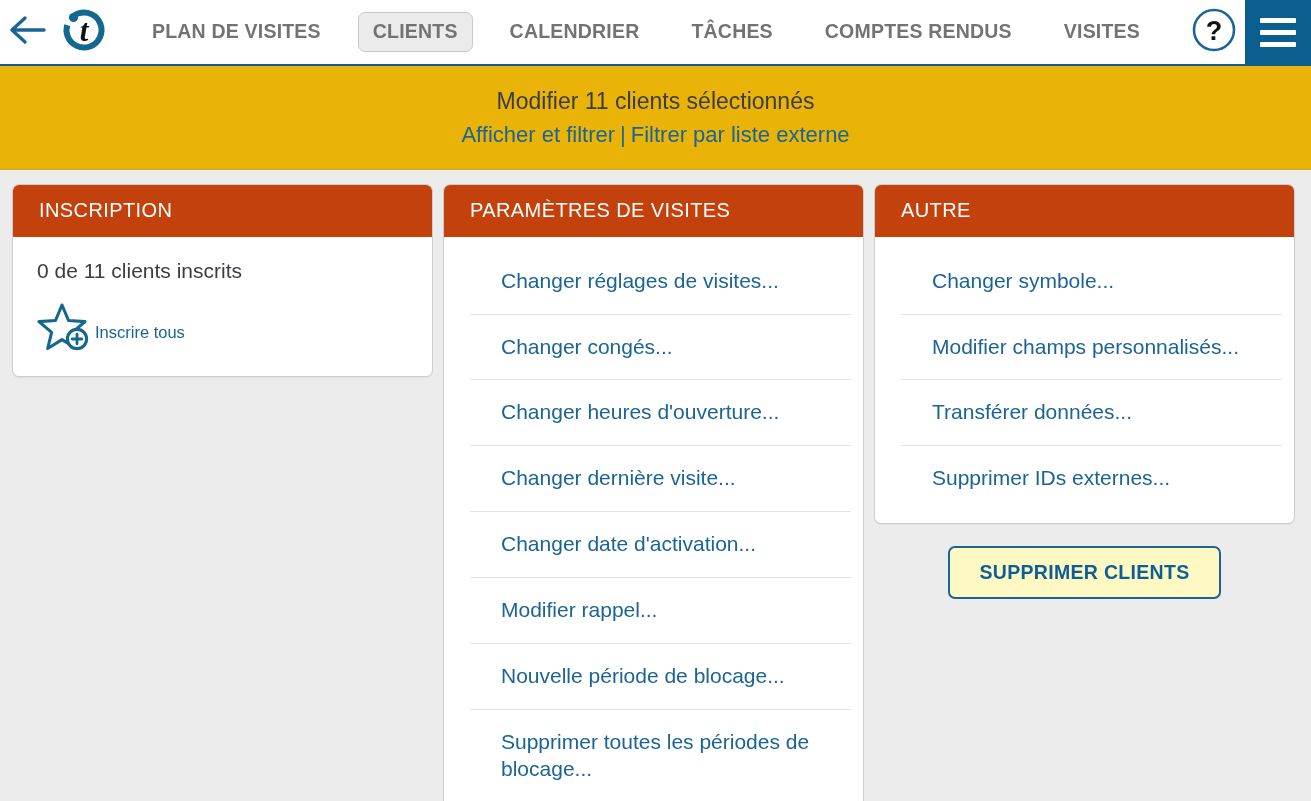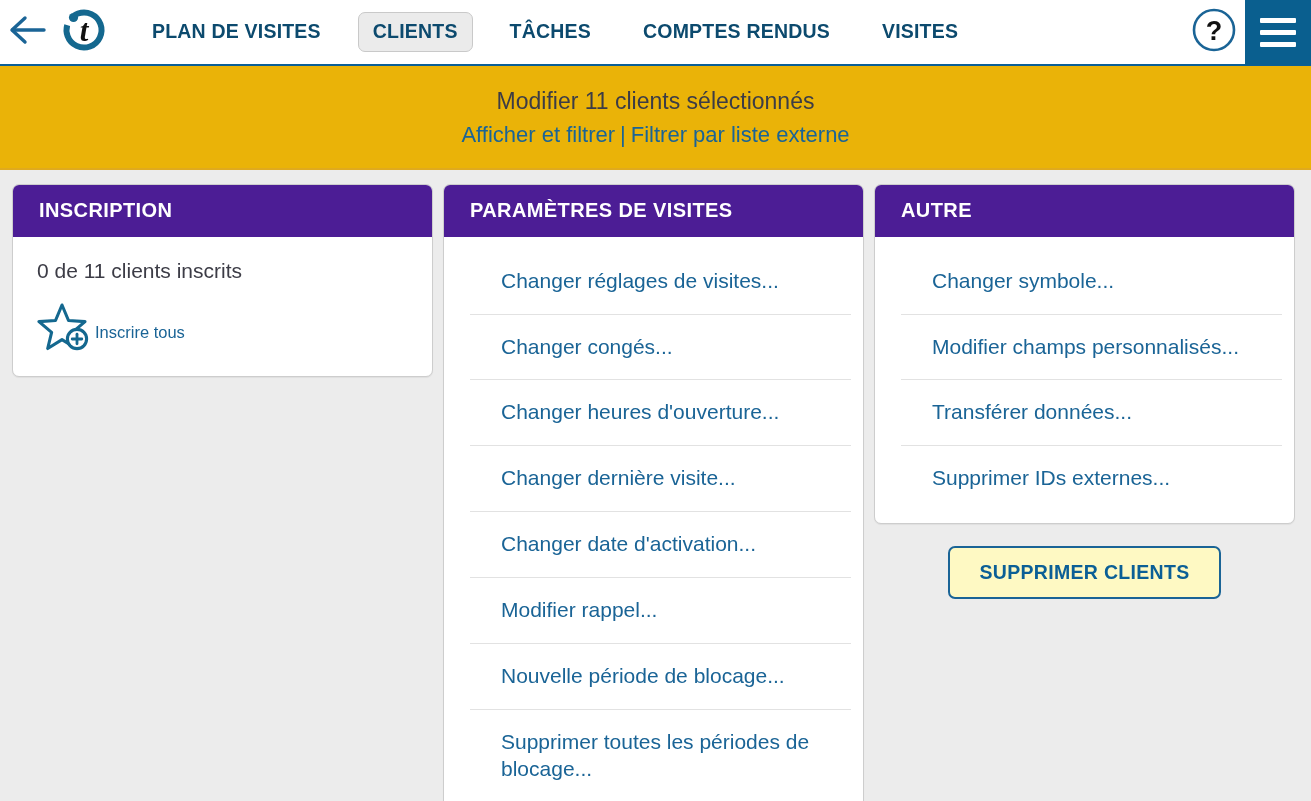--- a/index.html
+++ b/index.html
@@ -48,21 +48,21 @@
   }
 
   .navlinks {
     display: flex;
     align-items: center;
     flex: 1 1 auto;
     height: 100%;
   }
 
   .navitem {
-    color: #0c4a6e;
+    color: #737373;
     font-size: 19.5px;
     font-weight: 600;
     letter-spacing: .2px;
     padding: 9px 14px;
     margin: 0 11px;
     white-space: nowrap;
     cursor: pointer;
     border: 1px solid transparent;
     border-radius: 7px;
     line-height: 1;
@@ -140,24 +140,24 @@
 
   .card {
     background: #ffffff;
     border: 1px solid #cdcdcd;
     border-radius: 7px;
     overflow: hidden;
     box-shadow: 0 1px 1px rgba(0,0,0,.06);
   }
 
   .card-header {
-    background: #4c1d95;
+    background: #c2410c;
     color: #ffffff;
     font-size: 20px;
-    font-weight: bold;
+    font-weight: normal;
     letter-spacing: .4px;
     padding: 14px 26px 15px 26px;
   }
 
   .card-body { padding: 12px; }
 
   .menu-item {
     color: #1a6496;
     font-size: 21px;
     line-height: 1.28;
@@ -226,20 +226,21 @@
         <path d="M24 6.5 a17.5 17.5 0 1 1 0 35 a17.5 17.5 0 0 1 0 -35" fill="none" stroke="#14688f" stroke-width="6" stroke-dasharray="93 12" transform="rotate(-20 24 24)"></path>
         <circle cx="13.5" cy="11.5" r="4.6" fill="#14688f"></circle>
         <text x="24" y="35" font-family="'Liberation Serif', serif" font-size="31" font-weight="bold" font-style="italic" fill="#111" text-anchor="middle">t</text>
       </svg>
     </span>
   </div>
 
   <div class="navlinks">
     <div class="navitem">PLAN DE VISITES</div>
     <div class="navitem active">CLIENTS</div>
+    <div class="navitem">CALENDRIER</div>
     <div class="navitem">TÂCHES</div>
     <div class="navitem">COMPTES RENDUS</div>
     <div class="navitem">VISITES</div>
   </div>
 
   <div class="help-btn">
     <span>
       <svg width="46" height="46" viewBox="0 0 46 46" aria-hidden="true">
         <circle cx="23" cy="23" r="20" fill="none" stroke="#1a6496" stroke-width="2.6"></circle>
         <text x="23" y="33" font-family="'Liberation Sans', sans-serif" font-size="27" font-weight="bold" fill="#111" text-anchor="middle">?</text>

